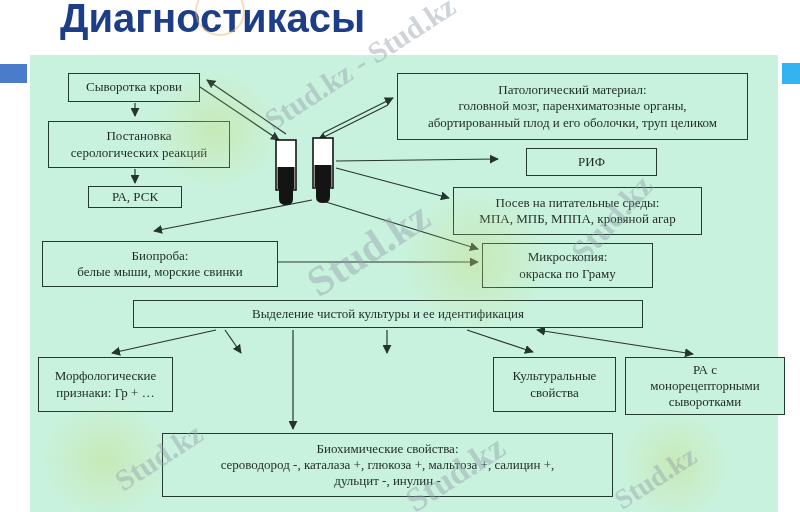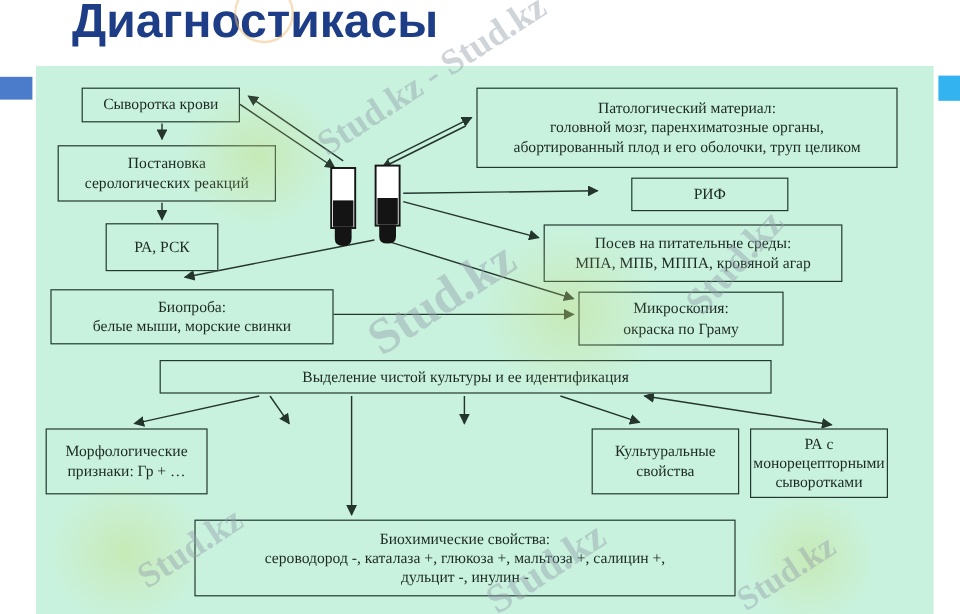--- a/index.html
+++ b/index.html
@@ -71,21 +71,21 @@
 
   <div class="node" style="left:68px;top:73px;width:132px;height:29px">
     <div class="ln">Сыворотка крови</div>
   </div>
 
   <div class="node" style="left:48px;top:121px;width:182px;height:47px">
     <div class="ln">Постановка</div>
     <div class="ln">серологических реакций</div>
   </div>
 
-  <div class="node" style="left:88px;top:186px;width:94px;height:40px">
+  <div class="node" style="left:88px;top:186px;width:94px;height:22px">
     <div class="ln">РА, РСК</div>
   </div>
 
   <div class="node" style="left:397px;top:73px;width:351px;height:67px">
     <div class="ln">Патологический материал:</div>
     <div class="ln">головной мозг, паренхиматозные органы,</div>
     <div class="ln">абортированный плод и его оболочки, труп целиком</div>
   </div>
 
   <div class="node" style="left:526px;top:148px;width:131px;height:28px">
@@ -116,21 +116,21 @@
     <div class="ln">признаки: Гр + …</div>
   </div>
 
 
 
   <div class="node" style="left:493px;top:357px;width:123px;height:55px">
     <div class="ln">Культуральные</div>
     <div class="ln">свойства</div>
   </div>
 
-  <div class="node" style="left:625px;top:357px;width:115px;height:58px">
+  <div class="node" style="left:625px;top:357px;width:160px;height:58px">
     <div class="ln">РА с</div>
     <div class="ln">монорецепторными</div>
     <div class="ln">сыворотками</div>
   </div>
 
   <div class="node" style="left:162px;top:433px;width:451px;height:64px">
     <div class="ln">Биохимические свойства:</div>
     <div class="ln">сероводород -, каталаза +, глюкоза +, мальтоза +, салицин +,</div>
     <div class="ln">дульцит -, инулин -</div>
   </div>

